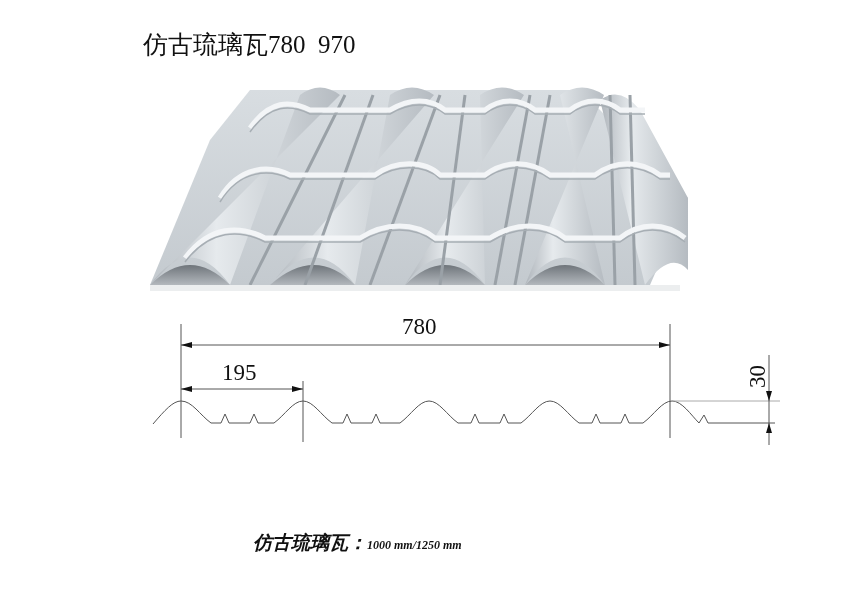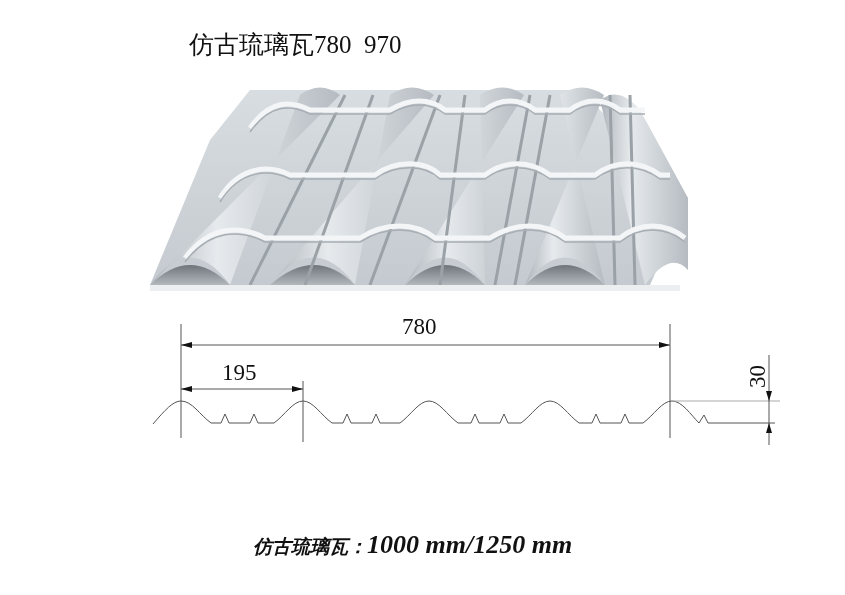--- a/index.html
+++ b/index.html
@@ -1,30 +1,30 @@
 <!DOCTYPE html>
 <html><head>
   <meta charset="utf-8">
   <style>
     html, body { margin: 0; padding: 0; background: #ffffff; }
     body { width: 845px; height: 595px; position: relative; overflow: hidden; font-family: "DejaVu Serif", serif; }
     .title {
       position: absolute; left: 143px; top: 28px;
       font-family: "DejaVu Serif", "Liberation Serif", serif;
-      font-size: 25px; color: #111; letter-spacing: 0px; white-space: pre; margin-left: 46px;
+      font-size: 25px; color: #111; letter-spacing: 0px; white-space: pre;
     }
     .title .num { font-family: "Liberation Serif", serif; font-size: 25px; }
     .render { position: absolute; left: 140px; top: 80px; width: 560px; height: 220px; }
     .profile { position: absolute; left: 140px; top: 300px; width: 660px; height: 150px; }
     .footer {
       position: absolute; left: 253px; top: 530px;
       font-family: "DejaVu Serif", serif; font-style: italic; font-weight: bold;
       font-size: 19px; color: #111; white-space: pre;
     }
-    .footer .val { font-family: "Liberation Serif", serif; font-size: 26px; }
+    .footer .val { font-family: "Liberation Serif", serif; font-size: 12px; }
     .dim-label { font-family: "Liberation Serif", serif; fill: #111; }
   </style>
 </head>
 <body>
 
 <div class="title"><span>仿古琉璃瓦</span><span class="num">780  970</span></div>
 
 <svg class="render" viewBox="0 0 560 220" xmlns="http://www.w3.org/2000/svg">
   <defs>
     <linearGradient id="waveGrad" x1="0" x2="1" y1="0" y2="0">

